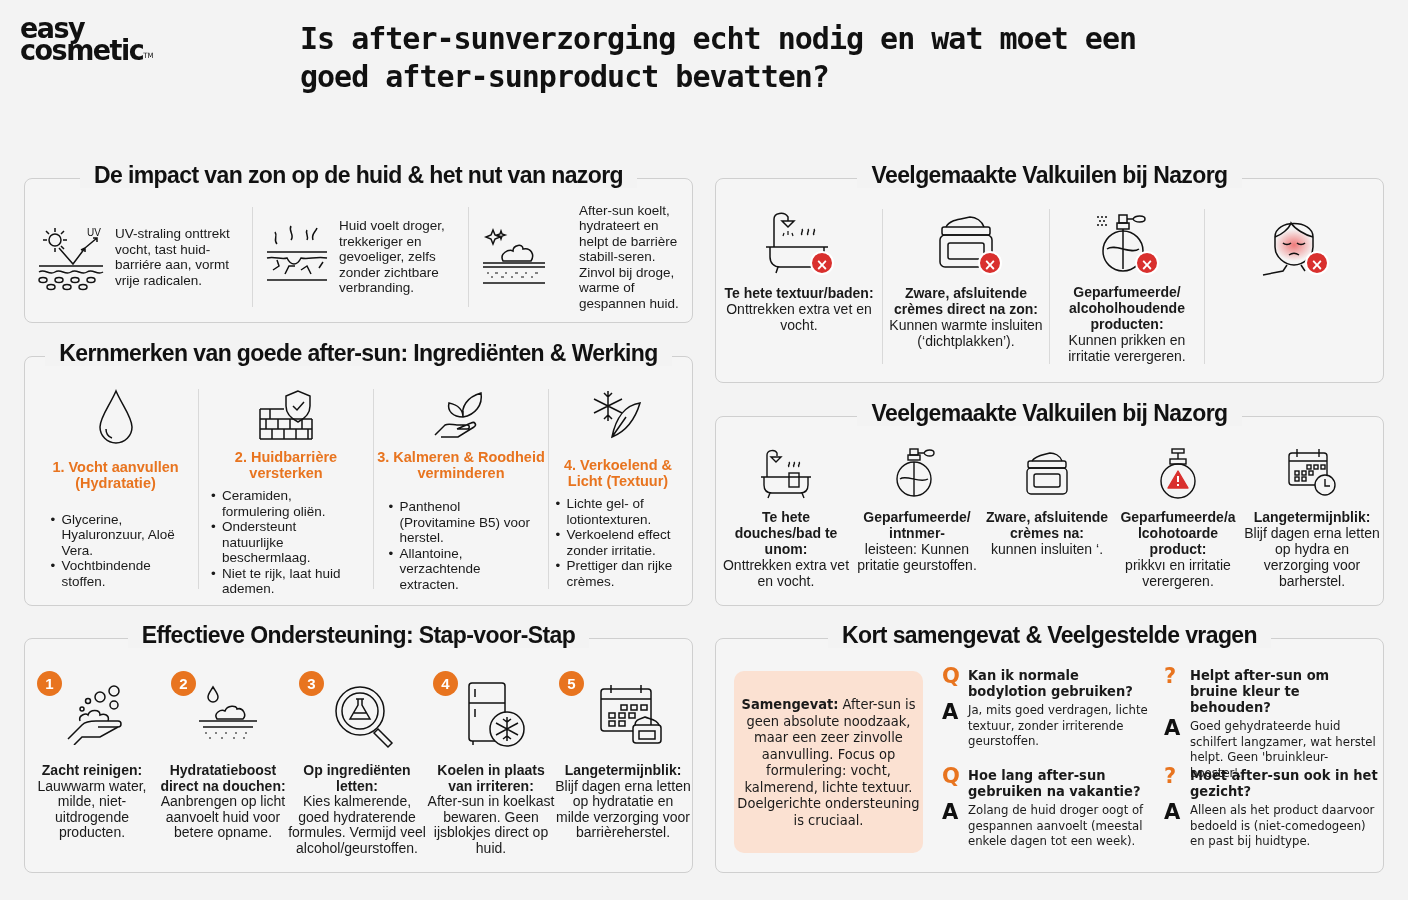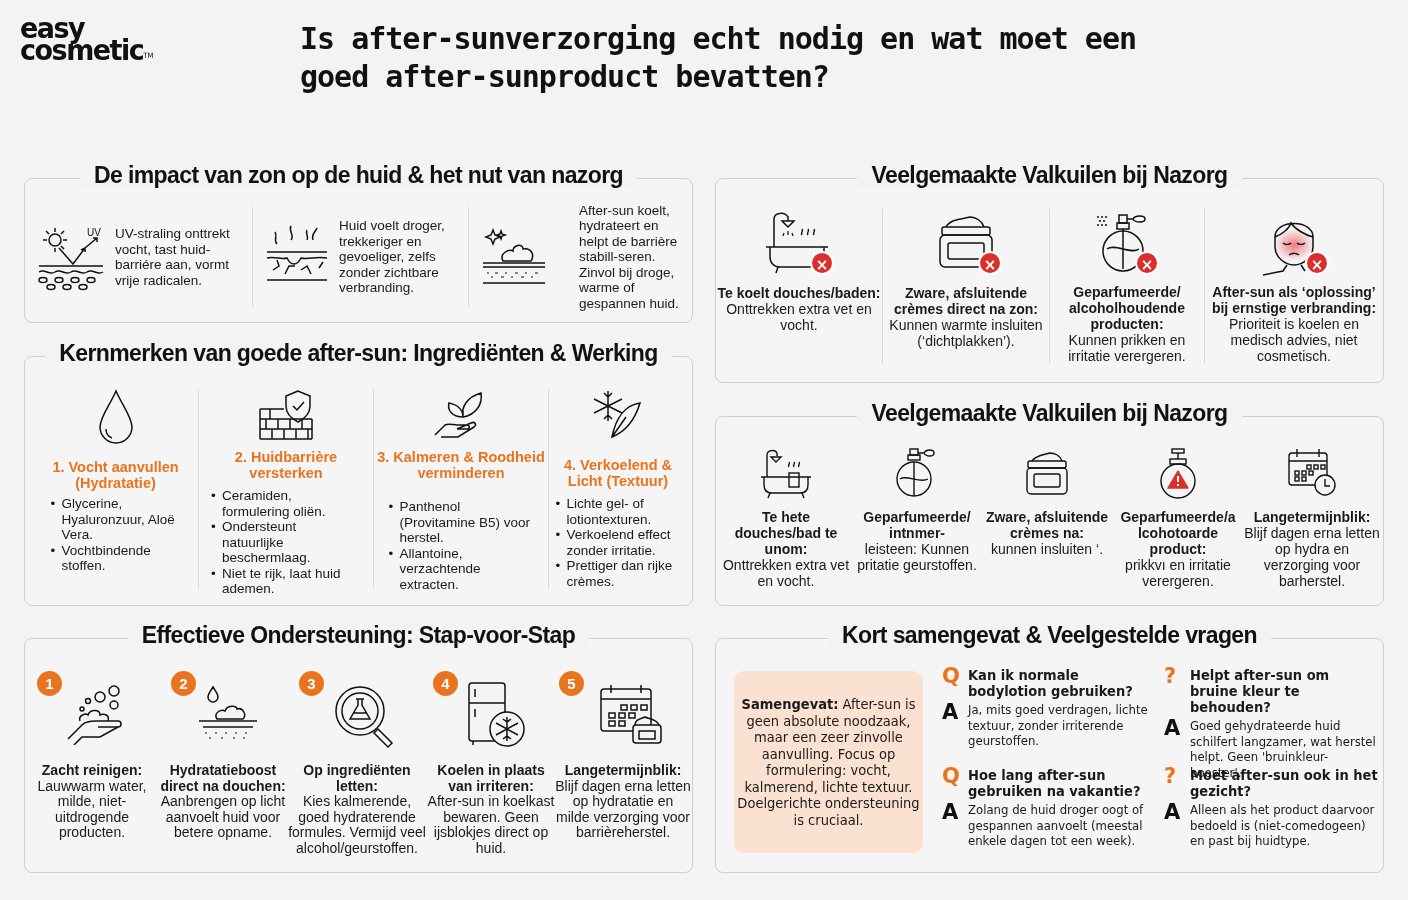--- a/index.html
+++ b/index.html
@@ -93,21 +93,21 @@
   <div class="panel-title"><span>Kernmerken van goede after-sun: Ingrediënten &amp; Werking</span></div>
   <div class="row" style="left:8px;top:32px;width:655px;height:200px;">
     <div class="col vsep" style="width:166px;">
       <div class="icon" style="height:62px;">
         <svg width="40" height="58" viewBox="0 0 40 58" fill="none" stroke="#111" stroke-width="1.5">
             <path d="M20 2C14 16 4 28 4 38a16 16 0 0 0 32 0C36 28 26 16 20 2z"></path>
             <path d="M10 40c0 5 3 8 6 9"></path>
           </svg>
       </div>
       <div class="txt b orange" style="font-size:14.5px;line-height:16px;margin-top:8px;">1. Vocht aanvullen (Hydratatie)</div>
-      <ul class="bullets" style="margin-top:5px;width:130px;">
+      <ul class="bullets" style="margin-top:21px;width:130px;">
         <li>Glycerine, Hyaluronzuur, Aloë Vera.</li>
         <li>Vochtbindende stoffen.</li>
       </ul>
     </div>
     <div class="col vsep" style="width:175px;">
       <div class="icon" style="height:62px;">
         <svg width="56" height="52" viewBox="0 0 56 52" fill="none" stroke="#111" stroke-width="1.5">
           <path d="M2 20h24M2 30h52M2 40h52M2 50h52M2 20v30M54 30v20M12 20v10M8 30v10M20 30v10M32 30v10M44 30v10M14 40v10M26 40v10M38 40v10M50 40v10"></path>
           <path d="M40 2l-12 5v10c0 8 6 13 12 16c6-3 12-8 12-16V7z"></path>
             <path d="M35 17l4 4l7-8"></path>
@@ -235,21 +235,21 @@
     <div class="col vsep" style="width:167px;height:155px;">
       <div class="icon" style="position:relative;height:72px;">
         <svg width="70" height="68" viewBox="0 0 70 68" fill="none" stroke="#111" stroke-width="1.5">
           <path d="M10 38V10c0-6 10-8 14-2v4M18 12h12l-6 6z"></path>
             <path d="M20 24l-1 3M24 22v4M28 24l1 3" stroke-width="1.2"></path>
           <path d="M38 26c-2-2 2-4 0-6M44 26c-2-2 2-4 0-6M50 26c-2-2 2-4 0-6"></path>
           <path d="M2 38h62M6 38v10c0 6 4 10 10 10h34c6 0 10-4 10-10V38M14 58l-2 6M52 58l2 6"></path>
         </svg>
         <div class="badge-x" style="left:46px;top:42px;">×</div>
       </div>
-      <div class="txt" style="font-size:14px;line-height:16px;margin-top:4px;"><span class="b">Te koelt douches/baden:</span><br><span>Onttrekken extra vet en vocht.</span></div>
+      <div class="txt" style="font-size:14px;line-height:16px;margin-top:4px;"><span class="b">Te hete textuur/baden:</span><br><span>Onttrekken extra vet en vocht.</span></div>
     </div>
     <div class="col vsep" style="width:167px;height:155px;">
       <div class="icon" style="position:relative;height:72px;">
         <svg width="60" height="68" viewBox="0 0 60 68" fill="none" stroke="#111" stroke-width="1.5">
           <path d="M10 18c4-8 16-8 24-10c6 0 12 4 14 10"></path>
             <rect x="6" y="18" width="48" height="8" rx="2"></rect>
           <rect x="4" y="26" width="52" height="32" rx="5"></rect>
             <rect x="12" y="34" width="36" height="16" rx="2"></rect>
         </svg>
         <div class="badge-x" style="left:42px;top:42px;">×</div>
@@ -280,21 +280,20 @@
               </radialGradient>
             </defs>
           <ellipse cx="35" cy="36" rx="20" ry="16" fill="url(#burn)" stroke="none"></ellipse>
           <path d="M16 28c0-18 38-18 38 0v10c0 10-10 18-19 18s-19-8-19-18z"></path>
             <path d="M16 28c6-2 14-8 16-14c4 6 14 12 22 14"></path>
           <path d="M24 34c2 2 6 2 8 0M38 34c2 2 6 2 8 0M30 46c3-2 7-2 10 0"></path>
             <path d="M28 56l-4 6l-20 4M42 56l4 6"></path>
         </svg>
         <div class="badge-x" style="left:46px;top:42px;">×</div>
       </div>
-      <div class="txt" style="font-size:14px;line-height:16px;margin-top:4px;"><span class="b">After-sun als ‘oplossing’ bij ernstige verbranding:</span><br><span>Prioriteit is koelen en medisch advies, niet cosmetisch.</span></div>
     </div>
   </div>
 </div>
 
 <div class="panel" style="left:715px;top:416px;width:669px;height:190px;">
   <div class="panel-title"><span>Veelgemaakte Valkuilen bij Nazorg</span></div>
   <div class="row" style="left:4px;top:30px;width:660px;height:155px;">
     <div class="col" style="width:132px;">
       <div class="icon" style="height:58px;">
         <svg width="54" height="54" viewBox="0 0 54 54" fill="none" stroke="#111" stroke-width="1.4">

